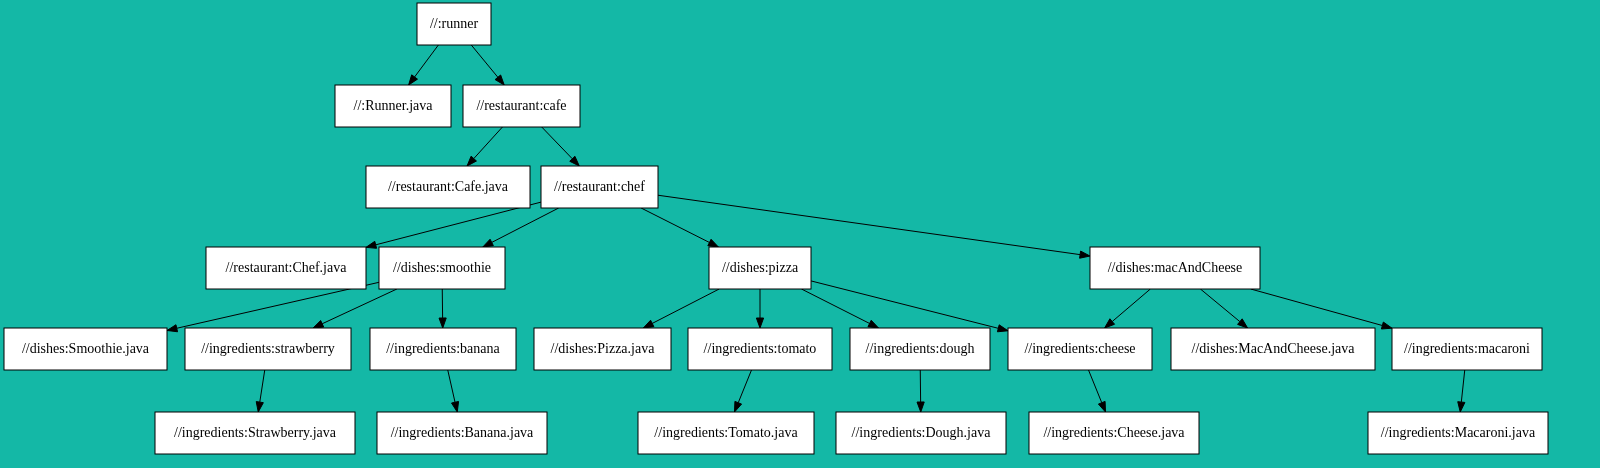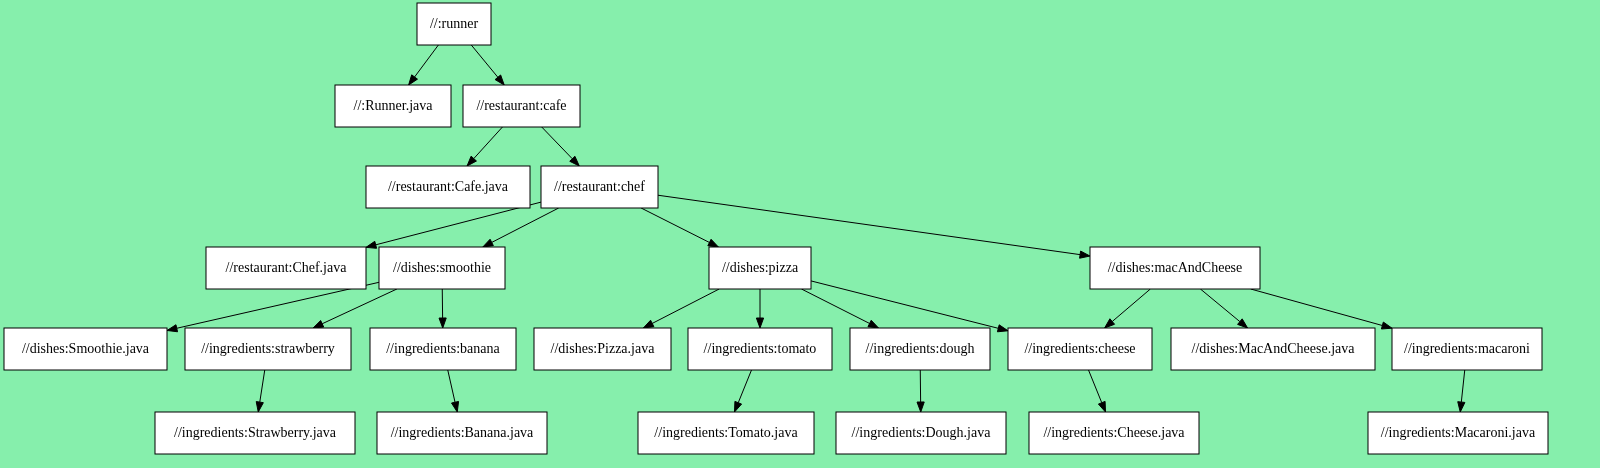--- a/index.html
+++ b/index.html
@@ -4,21 +4,21 @@
 <style>
   html, body {
     margin: 0;
     padding: 0;
     background: #ffffff;
   }
   #graph-root {
     position: relative;
     width: 1600px;
     height: 468px;
-    background: #86efac;
+    background: #14b8a6;
     overflow: hidden;
     font-family: "Liberation Serif", "DejaVu Serif", serif;
   }
   #graph-svg {
     position: absolute;
     left: 0;
     top: 0;
     width: 1600px;
     height: 468px;
     display: block;

